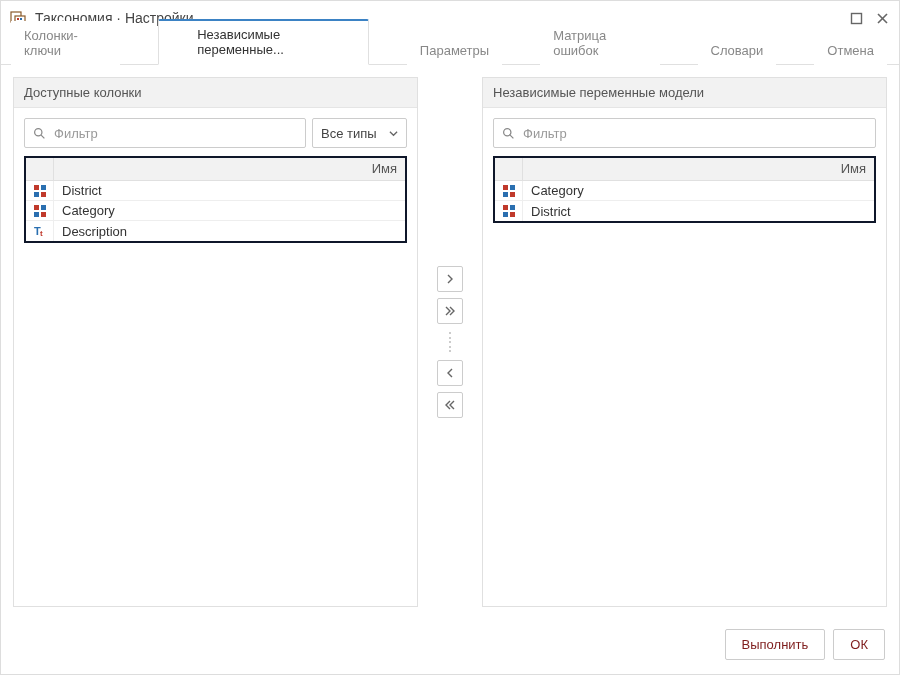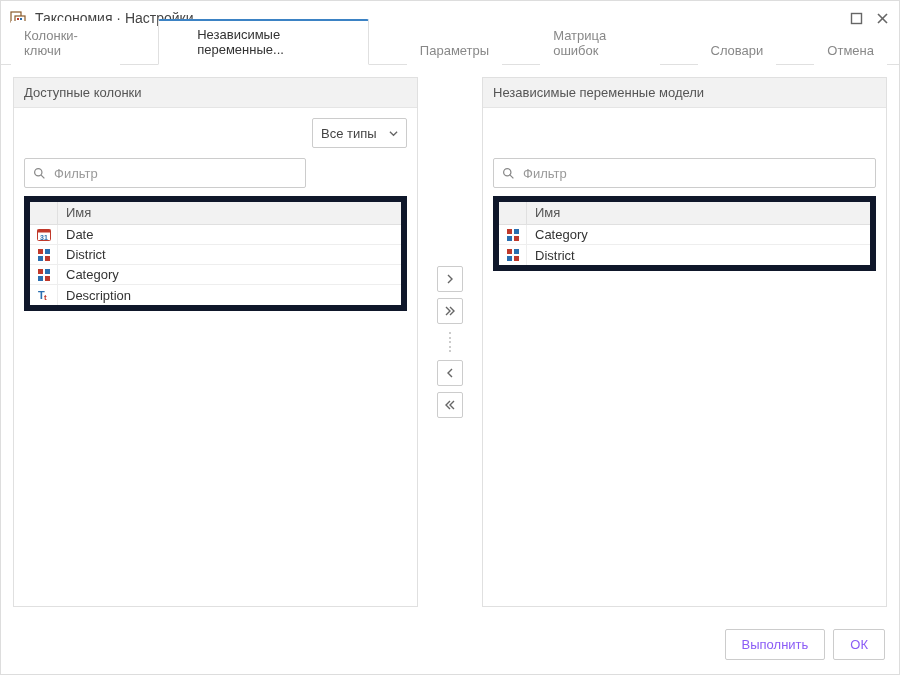--- a/index.html
+++ b/index.html
@@ -11,39 +11,39 @@
   .titlebar .win-btns { display:flex; gap: 12px; }
   .titlebar .win-btn { width: 14px; height: 14px; display:flex; align-items:center; justify-content:center; color:#666; cursor:pointer; }
   .tabs { display: flex; border-bottom: 1px solid #e0e0e0; padding: 0 10px; height: 30px; align-items: flex-end; gap: 36px; }
   .tab { padding: 6px 12px 7px 12px; color: #888; cursor: pointer; font-size: 13px; border: 1px solid transparent; border-bottom: none; margin-right: 2px; position:relative; top:1px; background:#fff;}
   .tab.active { color: #333; border: 1px solid #e0e0e0; border-top: 2px solid #3b82c4; border-bottom: 1px solid #fff; border-radius: 2px 2px 0 0; padding-left: 38px; }
   .content { flex: 1; display: flex; padding: 12px; gap: 12px; min-height: 0; }
   .panel { flex: 1; border: 1px solid #e0e0e0; display: flex; flex-direction: column; min-width: 0; }
   .panel-header { background: #f2f2f2; border-bottom: 1px solid #e5e5e5; padding: 7px 10px; font-size: 13px; color: #555; }
   .panel-body { padding: 10px; display:flex; flex-direction:column; flex:1; min-height:0; }
   .filter-row { display:flex; gap:6px; margin-bottom:8px; }
-  .filter-input { flex:1; display:flex; align-items:center; border:1px solid #ccc; border-radius:2px; padding: 0 8px; height:30px; color:#999;margin-top:40px; }
+  .filter-input { flex:1; display:flex; align-items:center; border:1px solid #ccc; border-radius:2px; padding: 0 8px; height:30px; color:#999; }
   .filter-input svg { margin-right:6px; flex-shrink:0; }
   .filter-input input { border:none; outline:none; flex:1; font-size:13px; color:#333; background:transparent; }
   .filter-input input::placeholder { color:#999; }
   .type-select { width: 95px; border:1px solid #ccc; border-radius:2px; height:30px; display:flex; align-items:center; justify-content:space-between; padding: 8px 8px; cursor:pointer; color:#444; }
-  .table { border:6px solid #0f172a; }
+  .table { border:2px solid #0f172a;text-align:right; }
   .thead { display:flex; background:#f2f2f2; border-bottom:1px solid #e0e0e0; }
   .th-icon { width: 28px; border-right:1px solid #e0e0e0; height:22px; }
   .th-name { flex:1; padding: 3px 8px; font-size:13px; color:#555; }
   .trow { display:flex; border-bottom:1px solid #eee; height:20px; align-items:stretch; }
   .trow:last-child { border-bottom:none; }
   .tcell-icon { width:28px; border-right:1px solid #eee; display:flex; align-items:center; justify-content:center; }
   .tcell-name { flex:1; padding: 1px 8px; font-size:13px; color:#333; display:flex; align-items:center; }
   .middle { width: 40px; display:flex; flex-direction:column; align-items:center; justify-content:center; gap:6px; padding: 0 6px;}
   .move-btn { width: 26px; height: 26px; border:1px solid #ccc; border-radius:2px; background:#fff; display:flex; align-items:center; justify-content:center; cursor:pointer; color:#666; }
   .dots { width:4px; height:20px; display:flex; flex-direction:column; justify-content:space-between; margin: 2px 0;}
   .dots span { width:2px; height:2px; background:#bbb; border-radius:50%; margin:0 auto;}
   .footer { display:flex; justify-content:flex-end; gap:8px; padding: 10px 14px 14px 14px; }
-  .btn { border:1px solid #ccc; background:#fff; padding: 7px 16px; font-size:13px; color:#8b5cf6; cursor:pointer; border-radius:2px; }
+  .btn { border:1px solid #ccc; background:#fff; padding: 7px 16px; font-size:13px; color:#7f1d1d; cursor:pointer; border-radius:2px; }
   
   .ico { width:16px; height:16px; }
 </style>
 </head>
 <body>
 
 <div class="window">
   <div class="titlebar">
     <span class="app-icon">
       <svg class="ico" viewBox="0 0 16 16">
@@ -99,30 +99,20 @@
           </div>
         </div>
         <div class="table">
           <div class="thead">
             <div class="th-icon"></div>
             <div class="th-name">Имя</div>
           </div>
           <div class="trow">
             <div class="tcell-icon">
               <svg class="ico" viewBox="0 0 16 16">
-                  <rect x="1.5" y="2.5" width="13" height="11" rx="1" fill="#fff" stroke="#c0392b" stroke-width="1"></rect>
-                  <rect x="1.5" y="2.5" width="13" height="3" fill="#c0392b"></rect>
-                  <text x="8" y="12.5" font-size="7" text-anchor="middle" fill="#2a6fb0" font-weight="bold">31</text>
-                </svg>
-            </div>
-            <div class="tcell-name">Date</div>
-          </div>
-          <div class="trow">
-            <div class="tcell-icon">
-              <svg class="ico" viewBox="0 0 16 16">
                   <rect x="2" y="2" width="5" height="5" fill="#c0392b"></rect>
                   <rect x="9" y="2" width="5" height="5" fill="#2a6fb0"></rect>
                   <rect x="2" y="9" width="5" height="5" fill="#2a6fb0"></rect>
                   <rect x="9" y="9" width="5" height="5" fill="#c0392b"></rect>
                 </svg>
             </div>
             <div class="tcell-name">District</div>
           </div>
           <div class="trow">
             <div class="tcell-icon">

